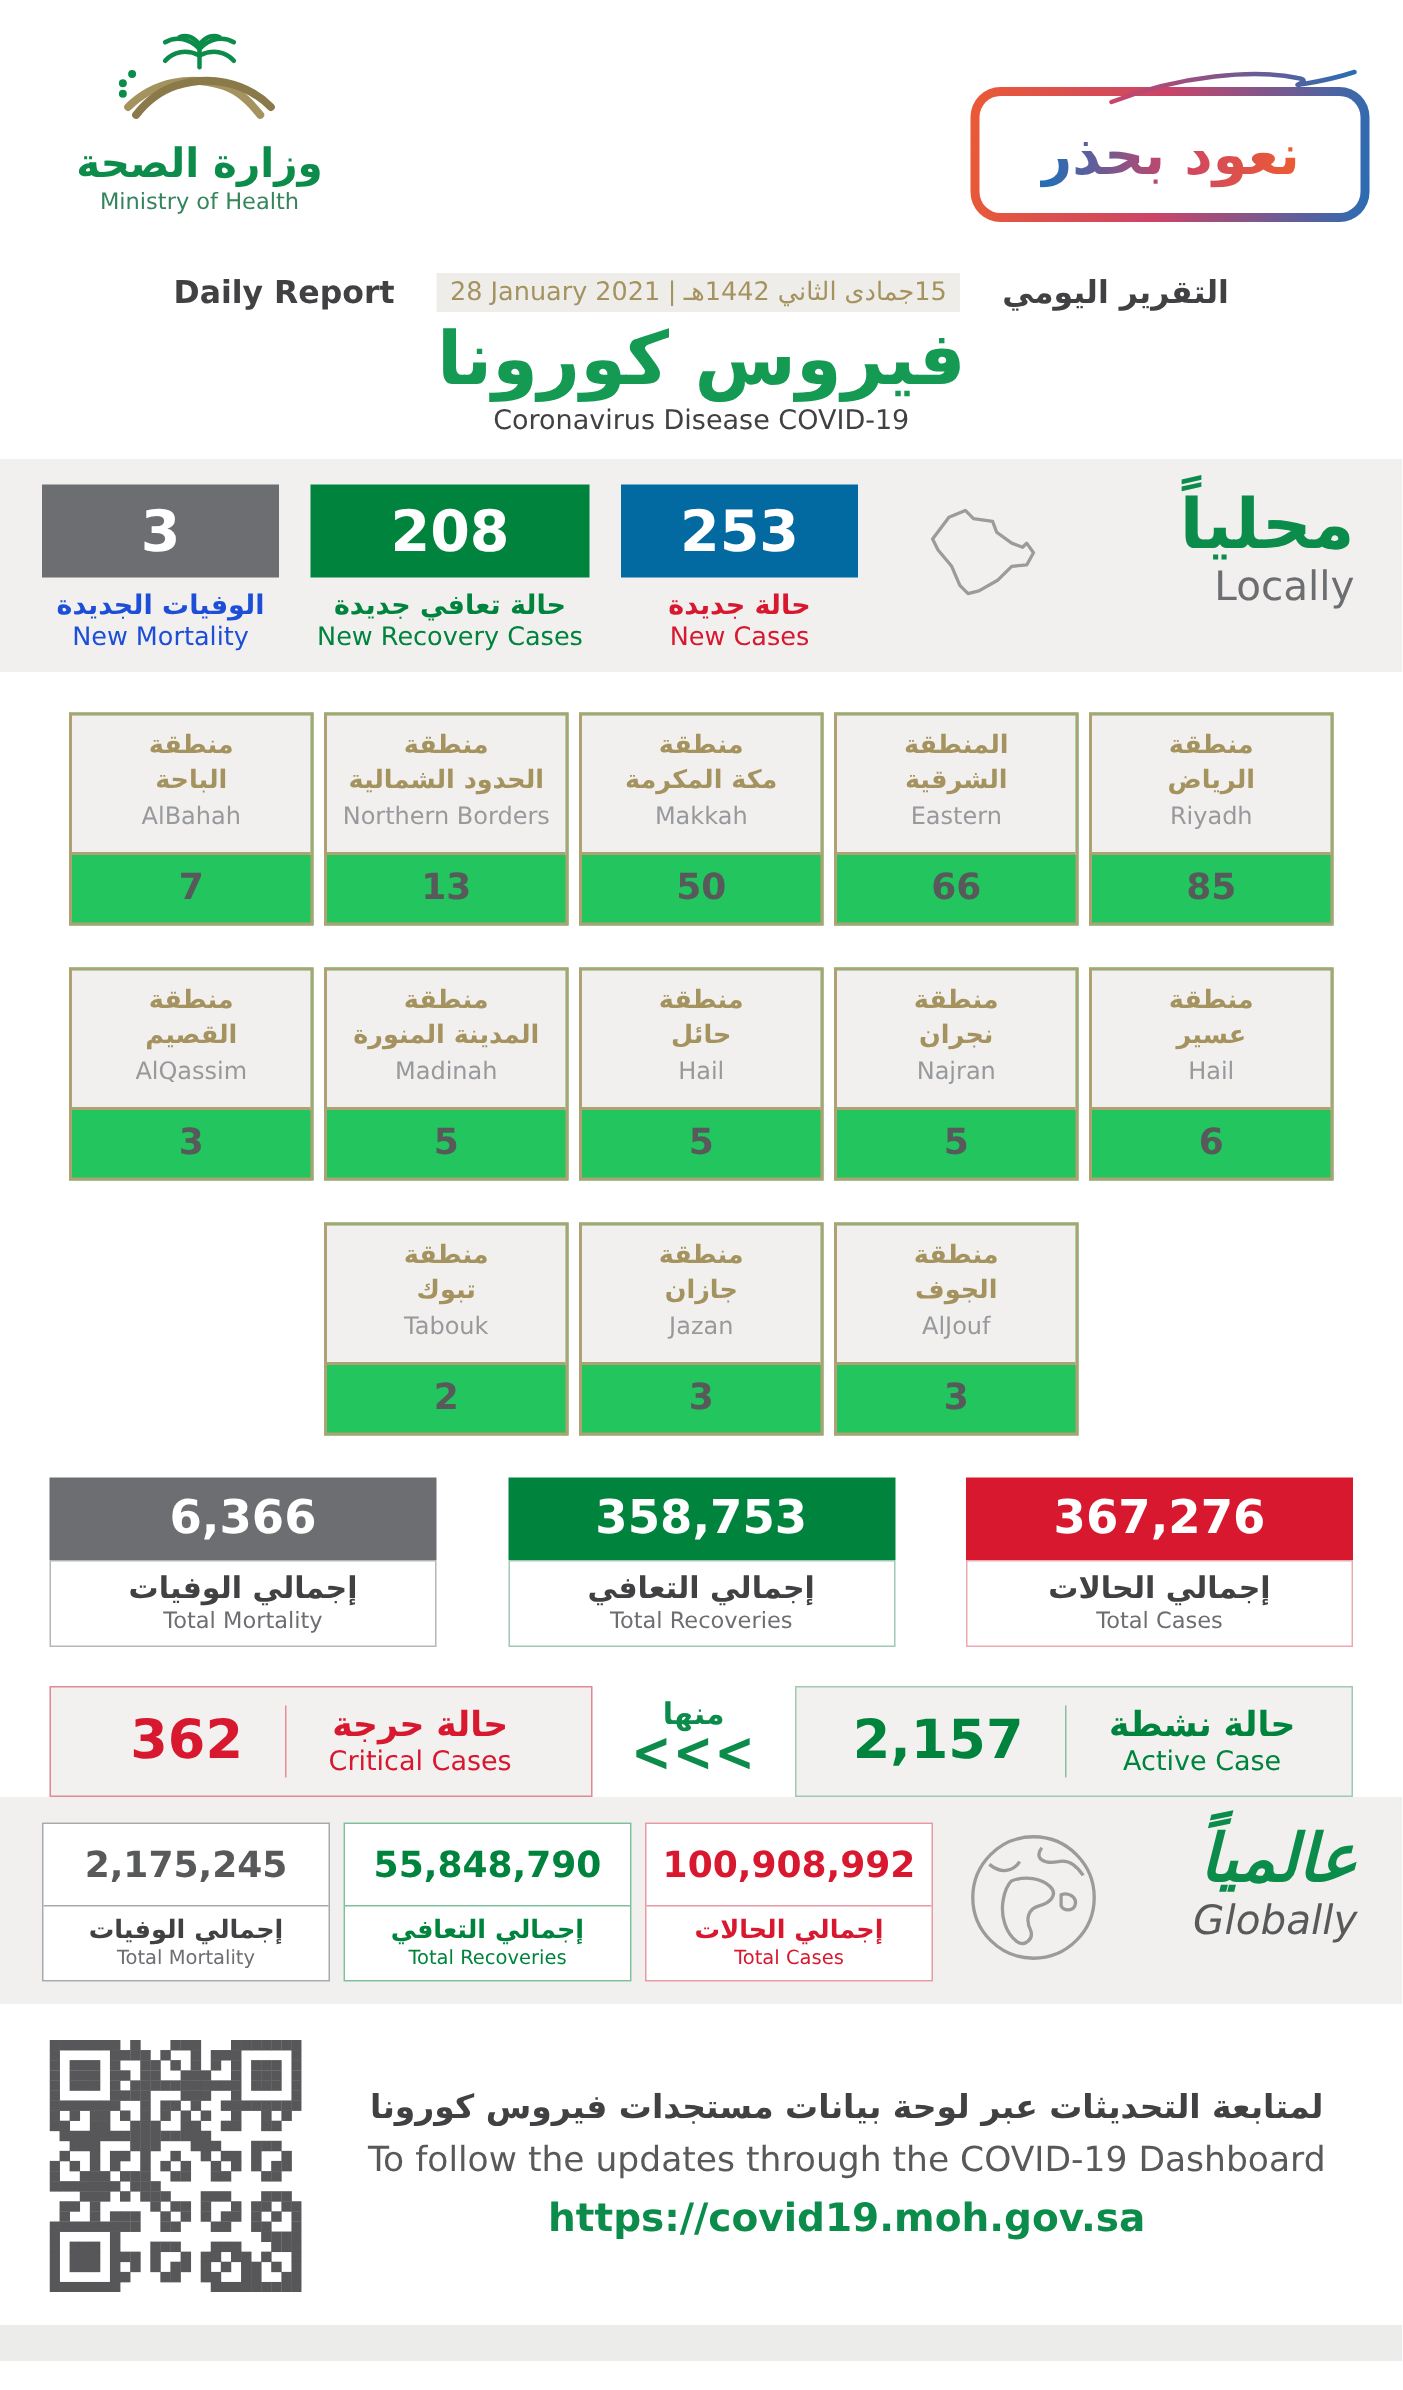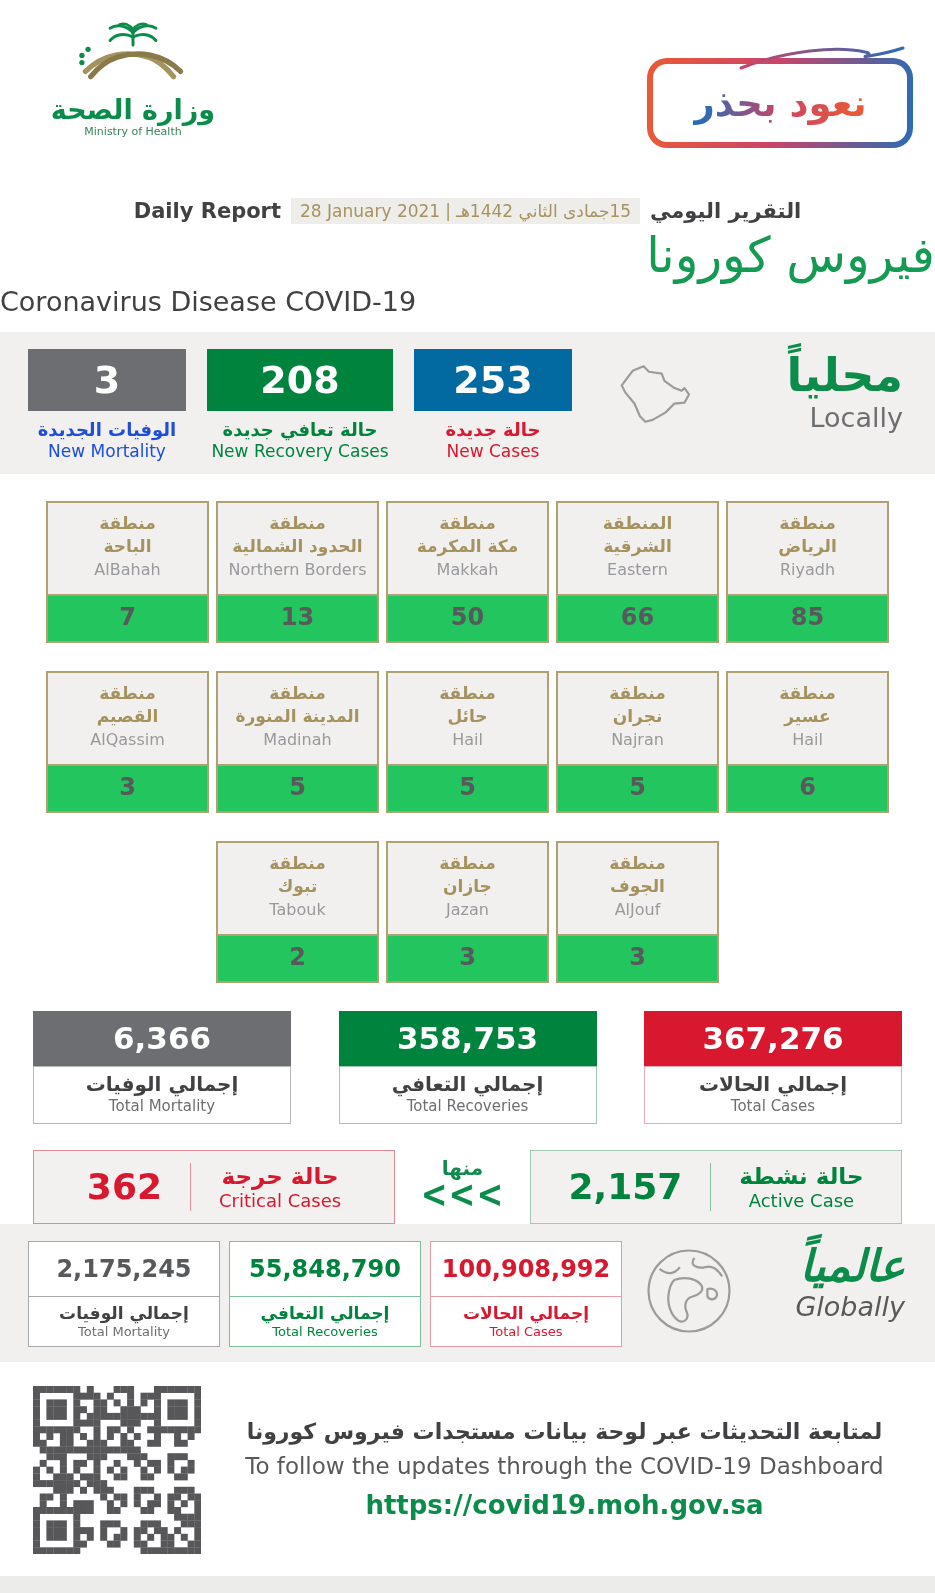--- a/index.html
+++ b/index.html
@@ -4,36 +4,36 @@
 <style>
   html,body{margin:0;padding:0;background:#fff;}
   .page{width:935px;height:1593px;margin:0 auto;background:#fff;position:relative;
         font-family:"DejaVu Sans",sans-serif;color:#414042;overflow:hidden;}
 
   
   .hdr{position:relative;height:178px;}
   .logo{position:absolute;left:48px;top:22px;width:170px;text-align:center;}
   .logo svg{display:block;margin:0 auto;}
   .logo-ar{color:#0c8c4a;font-size:27px;font-weight:bold;line-height:1.05;}
-  .logo-en{color:#35845c;font-size:11px;margin-top:1px;}
+  .logo-en{color:#35845c;font-size:15px;margin-top:1px;}
   .badge-wrap{position:absolute;right:22px;top:58px;width:266px;height:90px;}
   .swoosh{position:absolute;right:6px;top:-16px;}
   .badge-outer{width:100%;height:100%;border-radius:20px;box-sizing:border-box;
      background:linear-gradient(95deg,#ea5a36,#cb4468 48%,#2a6cb3);padding:6px;}
   .badge-inner{background:#fff;border-radius:14px;height:100%;display:flex;align-items:center;justify-content:center;}
   .badge-text{font-size:37px;font-weight:bold;direction:rtl;
      background:linear-gradient(90deg,#2a6cb3 5%,#cb4468 50%,#ea5a36 95%);
      -webkit-background-clip:text;background-clip:text;color:transparent;}
 
   
-  .report-line{display:flex;justify-content:center;align-items:center;gap:10px;margin-top:20px;}
+  .report-line{display:flex;justify-content:center;align-items:center;gap:28px;margin-top:4px;}
   .report-en,.report-ar{font-size:21px;font-weight:bold;color:#414042;}
   .date-chip{background:#eeede9;color:#a5935f;font-size:17px;padding:3px 9px;display:flex;align-items:center;gap:5px;}
-  .title-ar{text-align:right;color:#149a52;font-size:49px;font-weight:normal;margin-top:5px;line-height:1.1;}
-  .title-en{font-size:27px;color:#414042;margin-top:3px;}
+  .title-ar{text-align:center;color:#149a52;font-size:49px;font-weight:bold;margin-top:5px;line-height:1.1;}
+  .title-en{text-align:center;font-size:18px;color:#414042;margin-top:3px;}
 
   
   .band{background:#f1f0ee;}
   .locally-band{margin-top:15px;padding:17px 28px 13px;display:flex;align-items:flex-start;}
   .stat{display:flex;flex-direction:column;align-items:center;margin-right:21px;}
   .stat.w1{width:158px}.stat.w2{width:186px}.stat.w3{width:158px}
   .stat-box{height:62px;width:100%;display:flex;align-items:center;justify-content:center;}
   .stat-num{font-size:38px;font-weight:bold;color:#fff;}
   .stat-ar{font-size:18px;font-weight:bold;margin-top:8px;}
   .stat-en{font-size:17px;margin-top:1px;}

